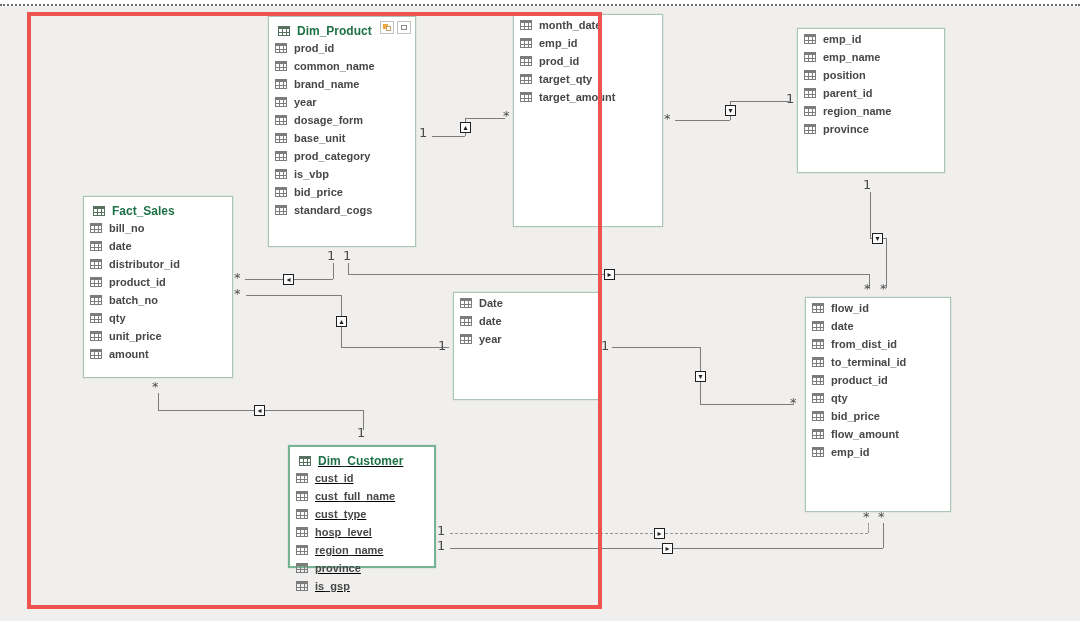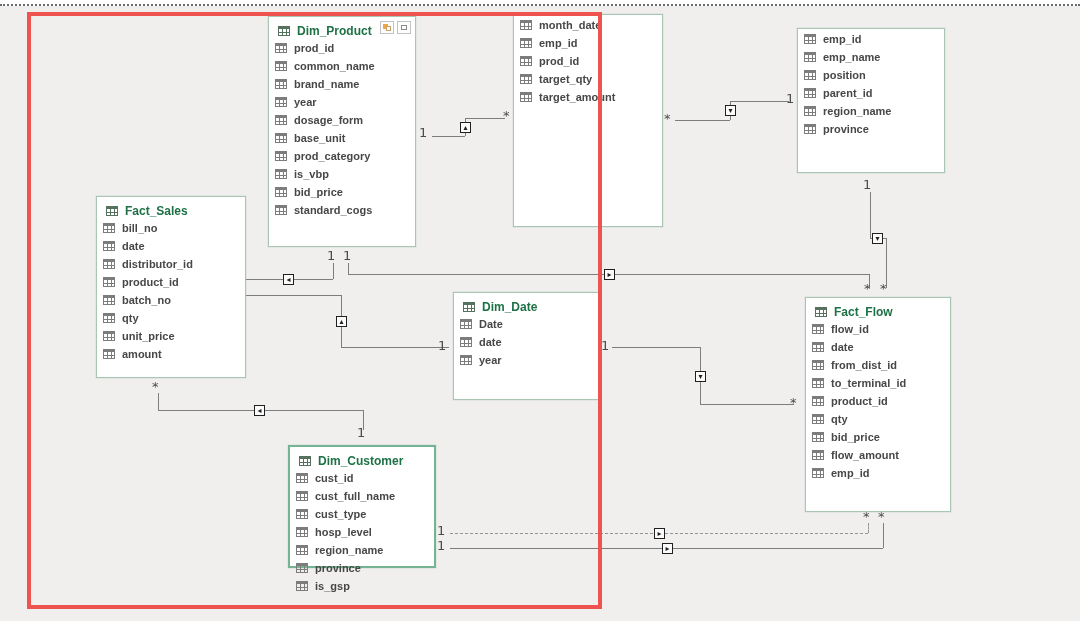--- a/index.html
+++ b/index.html
@@ -105,21 +105,21 @@
       <div class="connector" style="left: 654px; top: 528px;">▸</div>
       <span class="card-label" style="left: 437px; top: 524px;">1</span>
       <span class="card-label" style="left: 863px; top: 510px;">*</span>
       <div class="seg h" style="left: 450px; top: 548px; width: 433px;"></div>
       <div class="seg v" style="left: 883px; top: 523px; height: 25px;"></div>
       <div class="connector" style="left: 662px; top: 543px;">▸</div>
       <span class="card-label" style="left: 437px; top: 539px;">1</span>
       <span class="card-label" style="left: 878px; top: 510px;">*</span>
     </div>
   <div id="table-layer">
-      <div class="table-box" style="left: 96px; top: 196px; width: 150px; height: 182px;">
+      <div class="table-box" style="left: 83px; top: 196px; width: 150px; height: 182px;">
         <div class="tbl-header">
           <span class="grid-icon"></span>
           <span class="tbl-title">Fact_Sales</span>
         </div>
         <div class="fields">
           <div class="field-row">
             <span class="grid-icon gray"></span>
             <span class="field-label">bill_no</span>
           </div>
           <div class="field-row">
@@ -255,44 +255,36 @@
             <span class="grid-icon gray"></span>
             <span class="field-label">region_name</span>
           </div>
           <div class="field-row">
             <span class="grid-icon gray"></span>
             <span class="field-label">province</span>
           </div>
         </div>
       </div>
       <div class="table-box" style="left: 453px; top: 292px; width: 147px; height: 108px;">
-        <div class="tbl-header">
-          <span class="grid-icon"></span>
-          <span class="tbl-title">Dim_Date</span>
-        </div>
         <div class="fields">
           <div class="field-row">
             <span class="grid-icon gray"></span>
             <span class="field-label">Date</span>
           </div>
           <div class="field-row">
             <span class="grid-icon gray"></span>
             <span class="field-label">date</span>
           </div>
           <div class="field-row">
             <span class="grid-icon gray"></span>
             <span class="field-label">year</span>
           </div>
         </div>
       </div>
       <div class="table-box" style="left: 805px; top: 297px; width: 146px; height: 215px;">
-        <div class="tbl-header">
-          <span class="grid-icon"></span>
-          <span class="tbl-title">Fact_Flow</span>
-        </div>
         <div class="fields">
           <div class="field-row">
             <span class="grid-icon gray"></span>
             <span class="field-label">flow_id</span>
           </div>
           <div class="field-row">
             <span class="grid-icon gray"></span>
             <span class="field-label">date</span>
           </div>
           <div class="field-row">
@@ -318,21 +310,21 @@
           <div class="field-row">
             <span class="grid-icon gray"></span>
             <span class="field-label">flow_amount</span>
           </div>
           <div class="field-row">
             <span class="grid-icon gray"></span>
             <span class="field-label">emp_id</span>
           </div>
         </div>
       </div>
-      <div class="table-box selected" style="left: 288px; top: 445px; width: 148px; height: 123px;">
+      <div class="table-box selected" style="left: 288px; top: 445px; width: 148px; height: 123px; text-decoration: underline;">
         <div class="tbl-header">
           <span class="grid-icon"></span>
           <span class="tbl-title">Dim_Customer</span>
         </div>
         <div class="fields">
           <div class="field-row">
             <span class="grid-icon gray"></span>
             <span class="field-label">cust_id</span>
           </div>
           <div class="field-row">

